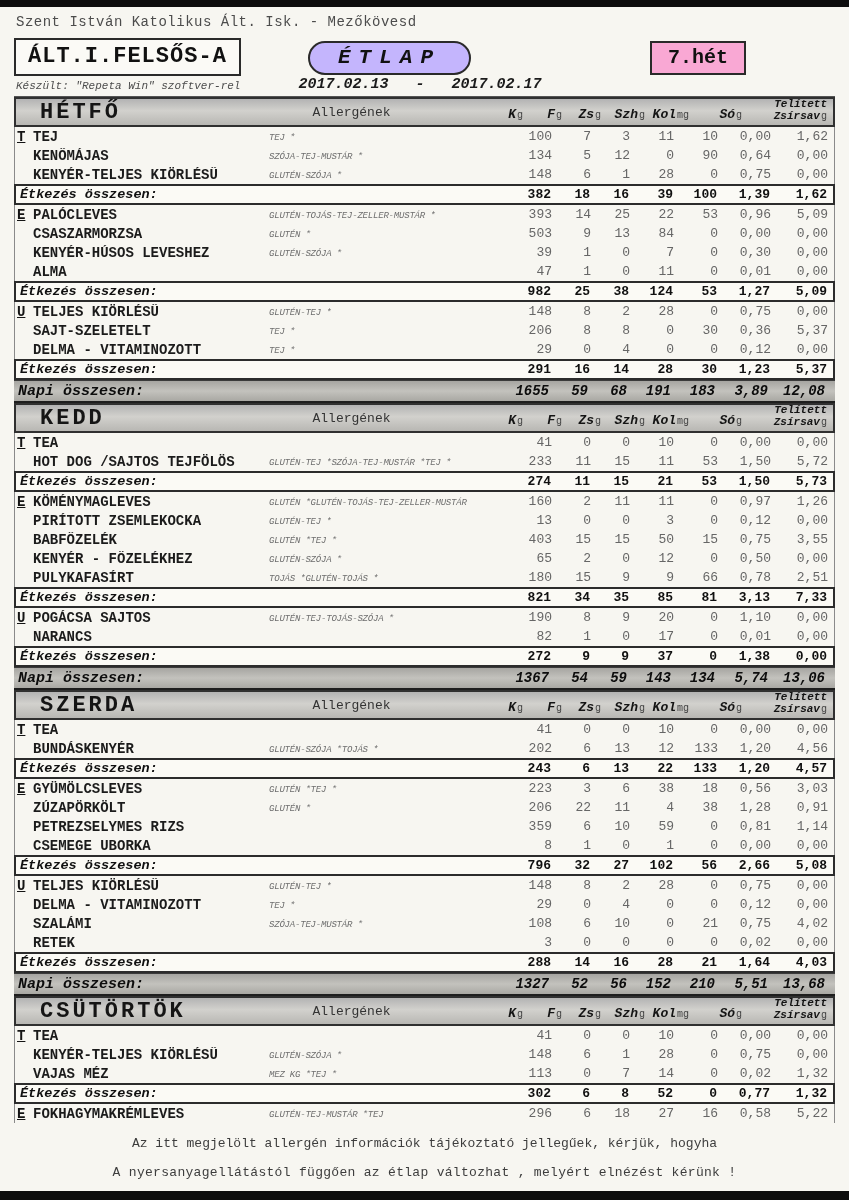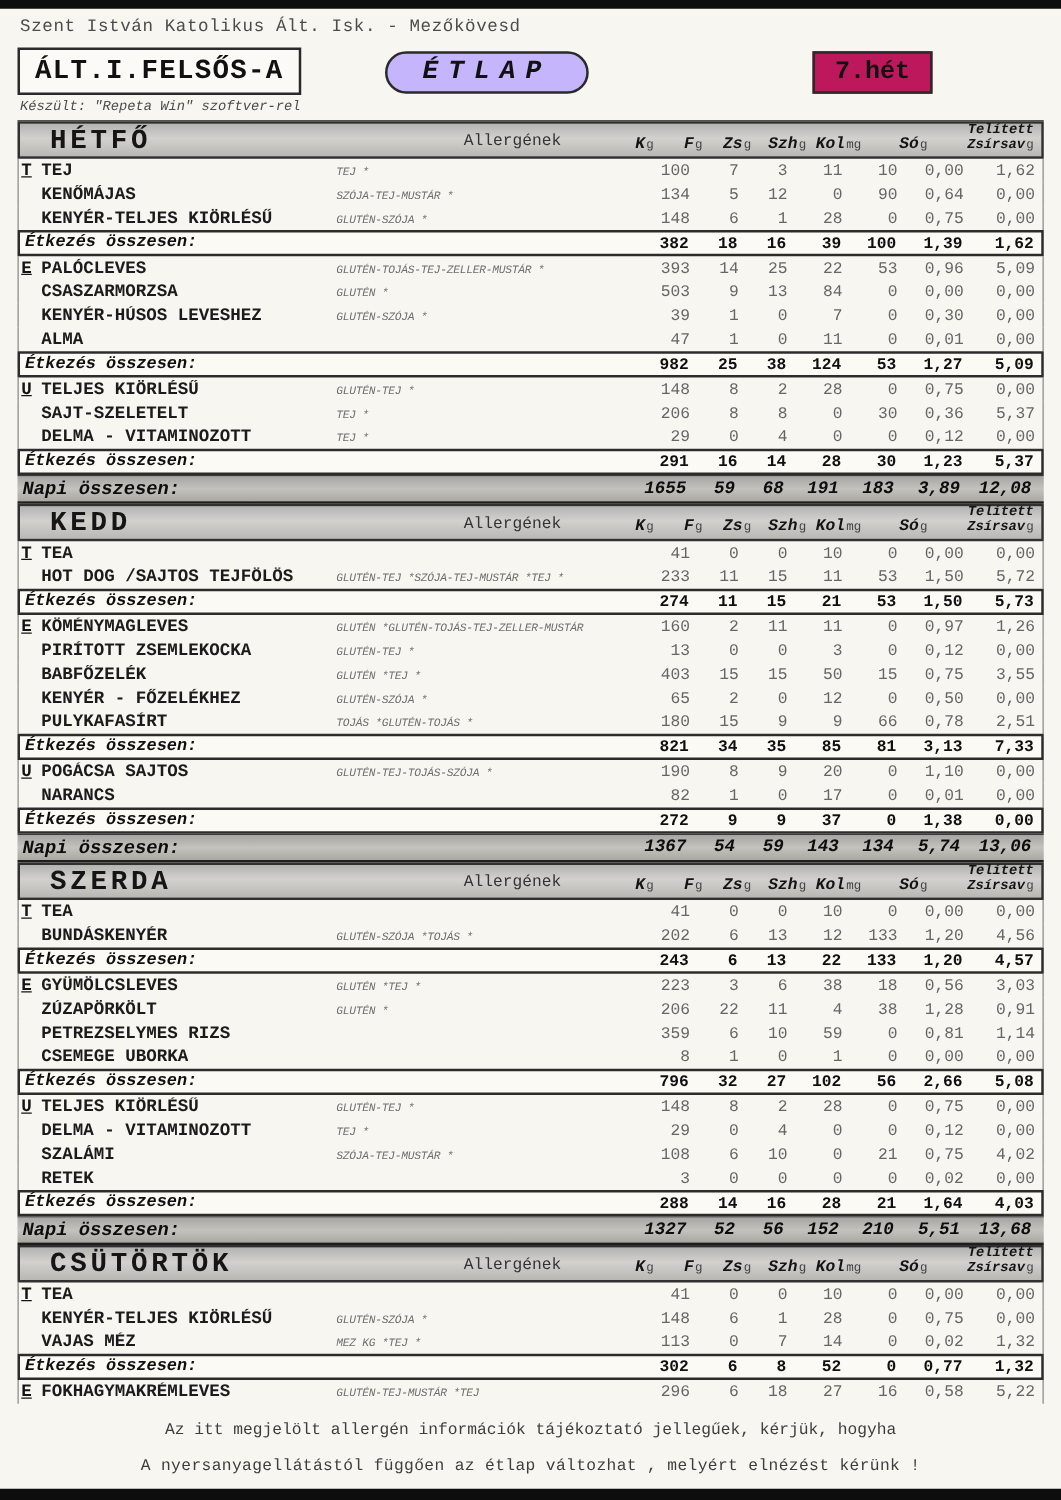--- a/index.html
+++ b/index.html
@@ -13,32 +13,32 @@
   .scan-bar.top{top:0;height:7px;}
   .scan-bar.bottom{bottom:0;height:9px;}
 
   
   .page-header{position:relative;height:96px;}
   .school-line{position:absolute;left:16px;top:14px;font-size:14px;color:#4c4c4c;letter-spacing:.5px;white-space:pre;}
   .class-box{position:absolute;left:14px;top:38px;border:2px solid #2a2a2a;background:#fbfaf6;
     padding:4px 12px 5px;font-weight:bold;font-size:22px;letter-spacing:1px;color:#111;}
   .etlap-box{position:absolute;left:308px;top:41px;border:2px solid #2a2a2a;border-radius:17px;background:#c4b5fd;
     padding:3px 28px 4px;font-weight:bold;font-style:italic;font-size:21px;letter-spacing:8px;color:#111;}
-  .week-box{position:absolute;left:650px;top:41px;border:2px solid #2a2a2a;background:#be185d;
+  .week-box{position:absolute;left:650px;top:41px;border:2px solid #2a2a2a;background:#f9a8d4;
     padding:3px 16px 4px;font-weight:bold;font-size:20px;color:#111;}
   .keszult{position:absolute;left:16px;top:80px;font-style:italic;font-size:11px;color:#4c4c4c;}
   .date-range{position:absolute;left:250px;top:76px;width:340px;text-align:center;
     font-weight:bold;font-style:italic;font-size:15px;color:#1c1c1c;white-space:pre;}
 
   
   .menu-table{width:821px;margin-left:14px;border-top:1px solid #555;}
   .day-band{height:30px;border:2px solid #303030;box-sizing:border-box;display:flex;align-items:center;
     background:linear-gradient(180deg,#b3b3b3 0%,#d2d1cd 45%,#b8b7b3 100%);}
   .day-name{width:238px;padding-left:24px;box-sizing:border-box;font-weight:bold;font-size:22px;letter-spacing:3px;color:#151515;}
-  .allerg-head{flex:0 0 195px;text-align:right;font-size:13px;color:#333;}
+  .allerg-head{flex:0 0 195px;text-align:center;font-size:13px;color:#333;}
   .num-head{display:flex;align-items:flex-end;height:100%;padding-bottom:3px;box-sizing:border-box;margin-left:auto;}
   .hcol{display:inline-flex;justify-content:flex-end;align-items:baseline;box-sizing:border-box;padding-right:6px;text-align:right;}
   .hl{font-weight:bold;font-style:italic;font-size:13px;color:#141414;}
   .hu{font-size:10px;color:#444;margin-left:1px;}
   .hcol.two{display:flex;flex-direction:column;align-items:flex-end;justify-content:flex-end;margin-left:28px;}
   .hcol.two .tl{display:block;font-weight:bold;font-style:italic;font-size:11px;line-height:11px;color:#141414;}
   .hcol.two .bl{display:inline-flex;align-items:baseline;}
   .hcol.two .bl .hl{font-size:11px;}
 
   .c0{width:80px;}.c1{width:39px;}.c2{width:39px;}.c3{width:44px;}.c4{width:44px;}.c5{width:53px;}.c6{width:57px;}
@@ -72,20 +72,21 @@
 <body>
 
 <div class="scan-bar top"></div>
 
 <div class="page-header">
   <div class="school-line">Szent István Katolikus Ált. Isk. - Mezőkövesd</div>
   <div class="class-box">ÁLT.I.FELSŐS-A</div>
   <div class="etlap-box">ÉTLAP</div>
   <div class="week-box">7.hét</div>
   <div class="keszult">Készült: "Repeta Win" szoftver-rel</div>
+  <div class="date-range">2017.02.13   -   2017.02.17</div>
 </div>
 
 <div class="menu-table">
     <div class="day-section">
       <div class="day-band">
         <span class="day-name">HÉTFŐ</span>
         <span class="allerg-head">Allergének</span>
         <div class="num-head">
           <span class="hcol c0">
             <span class="hl">K</span>

